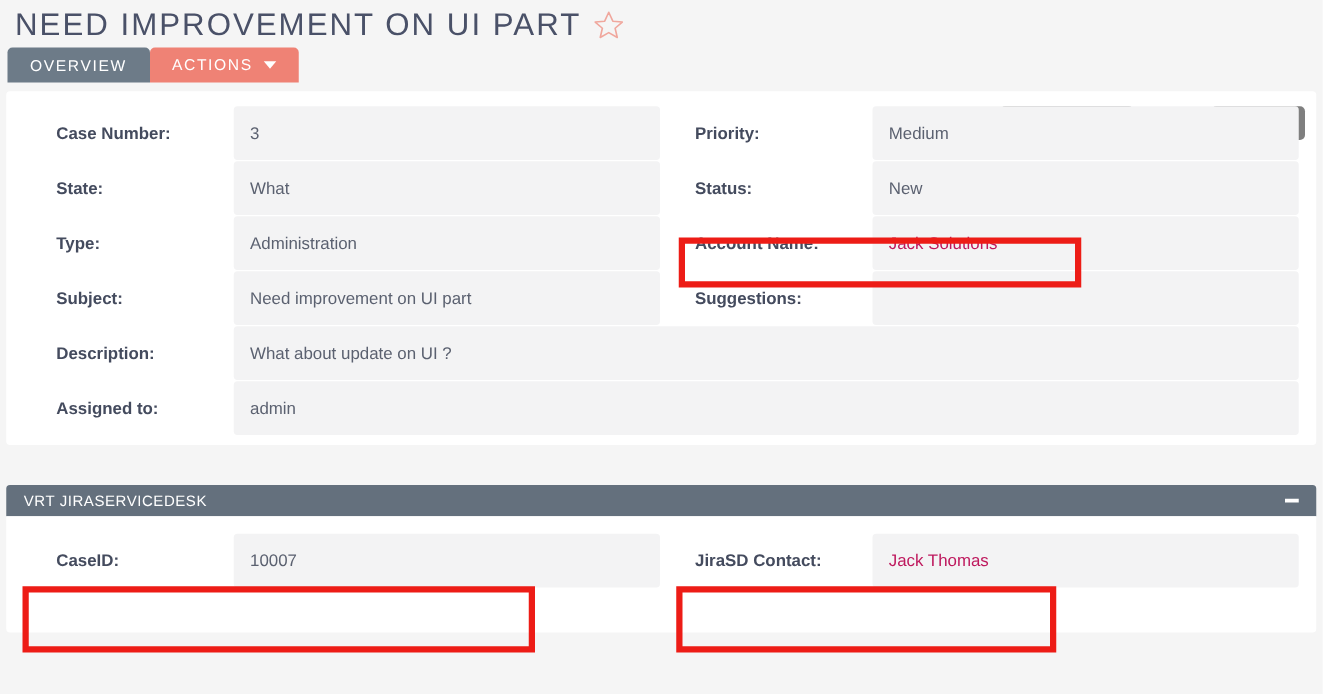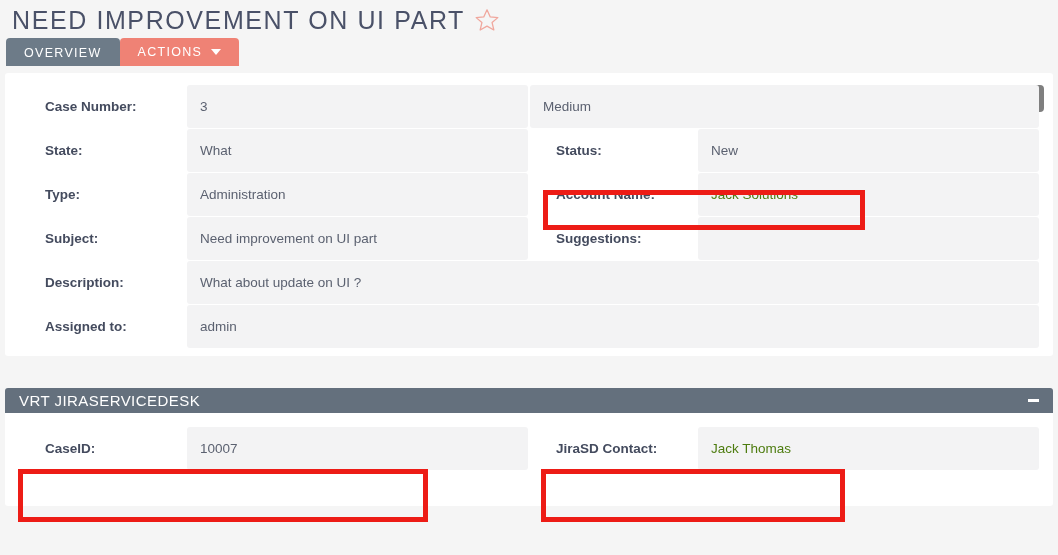--- a/index.html
+++ b/index.html
@@ -161,38 +161,38 @@
     border-radius: 3px;
     font-size: 13.5px;
     color: #5b6170;
     display: flex;
     align-items: center;
     padding-left: 13px;
     box-sizing: border-box;
     white-space: nowrap;
     overflow: hidden;
   }
-  .val.link { color: #4d7c0f; }
+  .val.link { color: #be185d; }
   .val.empty { color: transparent; }
 
   
   .panel-head {
     background: #64707d;
     color: #ffffff;
     height: 25px;
     display: flex;
     align-items: center;
     justify-content: space-between;
     padding: 0 14px 0 14px;
     border-radius: 3px 3px 0 0;
     margin: 0 5px;
     box-sizing: border-box;
   }
   .panel-title {
-    font-size: 15px;
+    font-size: 12px;
     letter-spacing: 0.45px;
     text-transform: uppercase;
     white-space: nowrap;
     text-align: right;
   }
   .minus-icon {
     width: 11px;
     height: 3px;
     background: #ffffff;
     display: block;
@@ -267,20 +267,21 @@
         <div class="val">Administration</div>
       </div>
       <div class="row">
         <div class="lbl">Subject:</div>
         <div class="val">Need improvement on UI part</div>
       </div>
     </div>
 
     <div class="col">
       <div class="row">
+        <div class="lbl">Priority:</div>
         <div class="val">Medium</div>
       </div>
       <div class="row">
         <div class="lbl">Status:</div>
         <div class="val">New</div>
       </div>
       <div class="row">
         <div class="lbl">Account Name:</div>
         <div class="val link">Jack Solutions</div>
       </div>

